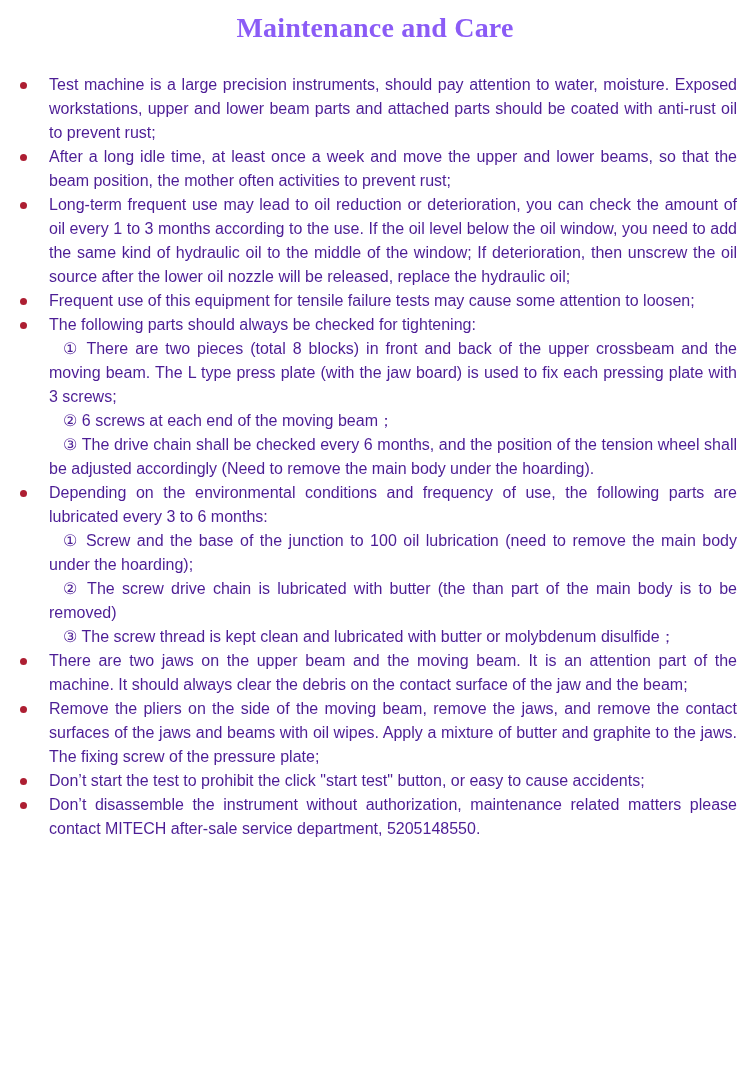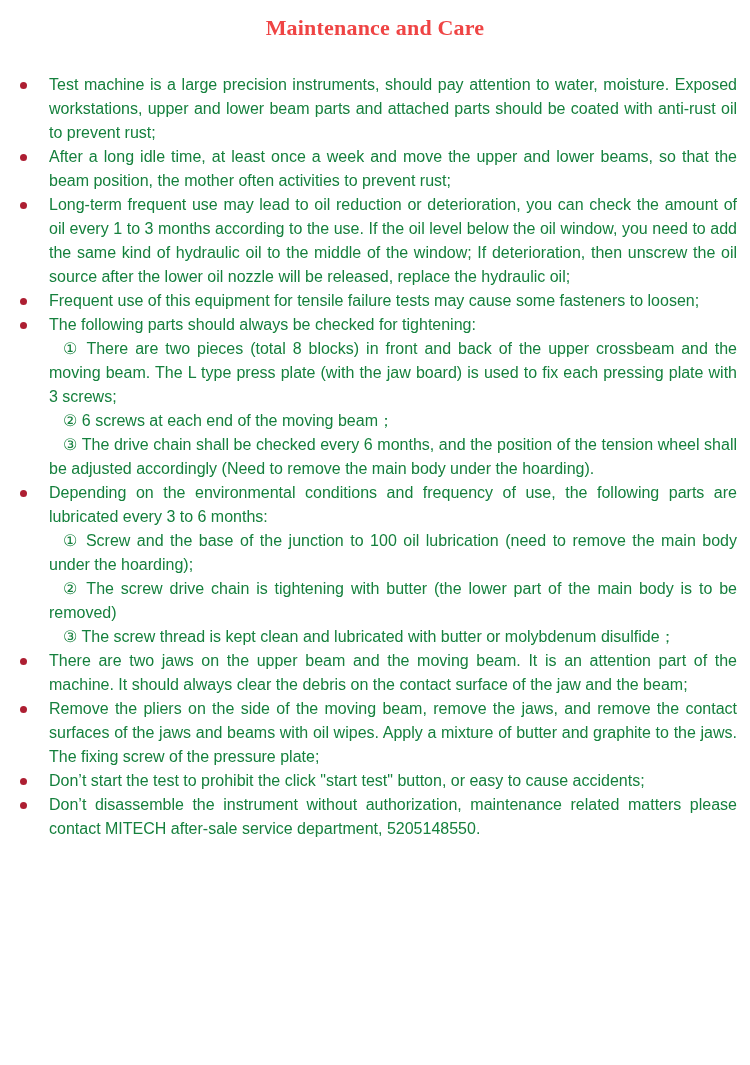--- a/index.html
+++ b/index.html
@@ -13,23 +13,23 @@
     height: 1065px;
     background: #ffffff;
     overflow: hidden;
     font-family: "Liberation Sans", sans-serif;
   }
   .doc-title {
     margin: 12px 0 0 0;
     text-align: center;
     font-family: "Liberation Serif", serif;
     font-weight: bold;
-    font-size: 22px;
+    font-size: 28px;
     line-height: 32px;
-    color: #ef4444;
+    color: #8b5cf6;
     letter-spacing: 0.2px;
   }
   .content {
     margin: 29px 13px 0 19px; 
   }
   .item {
     position: relative;
     padding-left: 30px;
   }
   .item .bullet {
@@ -37,21 +37,21 @@
     left: 1px;
     top: 8.5px;
     width: 7px;
     height: 7px;
     border-radius: 50%;
     background: #ad1e32;
   }
   .item p, .sub p {
     margin: 0;
     text-align: justify;
-    color: #15803d;
+    color: #4c1d95;
     font-size: 16px;
     line-height: 24px;
   }
   .sub {
     padding-left: 30px;
   }
   .sub p {
     text-indent: 14px;
   }
 </style>
@@ -73,21 +73,21 @@
       <p>After a long idle time, at least once a week and move the upper and lower beams, so that the beam position, the mother often activities to prevent rust;</p>
     </div>
 
     <div class="item">
       <span class="bullet"></span>
       <p>Long-term frequent use may lead to oil reduction or deterioration, you can check the amount of oil every 1 to 3 months according to the use. If the oil level below the oil window, you need to add the same kind of hydraulic oil to the middle of the window; If deterioration, then unscrew the oil source after the lower oil nozzle will be released, replace the hydraulic oil;</p>
     </div>
 
     <div class="item">
       <span class="bullet"></span>
-      <p>Frequent use of this equipment for tensile failure tests may cause some fasteners to loosen;</p>
+      <p>Frequent use of this equipment for tensile failure tests may cause some attention to loosen;</p>
     </div>
 
     <div class="item">
       <span class="bullet"></span>
       <p>The following parts should always be checked for tightening:</p>
     </div>
 
     <div class="sub">
       <p>① There are two pieces (total 8 blocks) in front and back of the upper crossbeam and the moving beam. The L type press plate (with the jaw board) is used to fix each pressing plate with 3 screws;</p>
     </div>
@@ -103,21 +103,21 @@
     <div class="item">
       <span class="bullet"></span>
       <p>Depending on the environmental conditions and frequency of use, the following parts are lubricated every 3 to 6 months:</p>
     </div>
 
     <div class="sub">
       <p>① Screw and the base of the junction to 100 oil lubrication (need to remove the main body under the hoarding);</p>
     </div>
 
     <div class="sub">
-      <p>② The screw drive chain is tightening with butter (the lower part of the main body is to be removed)</p>
+      <p>② The screw drive chain is lubricated with butter (the than part of the main body is to be removed)</p>
     </div>
 
     <div class="sub">
       <p>③ The screw thread is kept clean and lubricated with butter or molybdenum disulfide；</p>
     </div>
 
     <div class="item">
       <span class="bullet"></span>
       <p>There are two jaws on the upper beam and the moving beam. It is an attention part of the machine. It should always clear the debris on the contact surface of the jaw and the beam;</p>
     </div>

